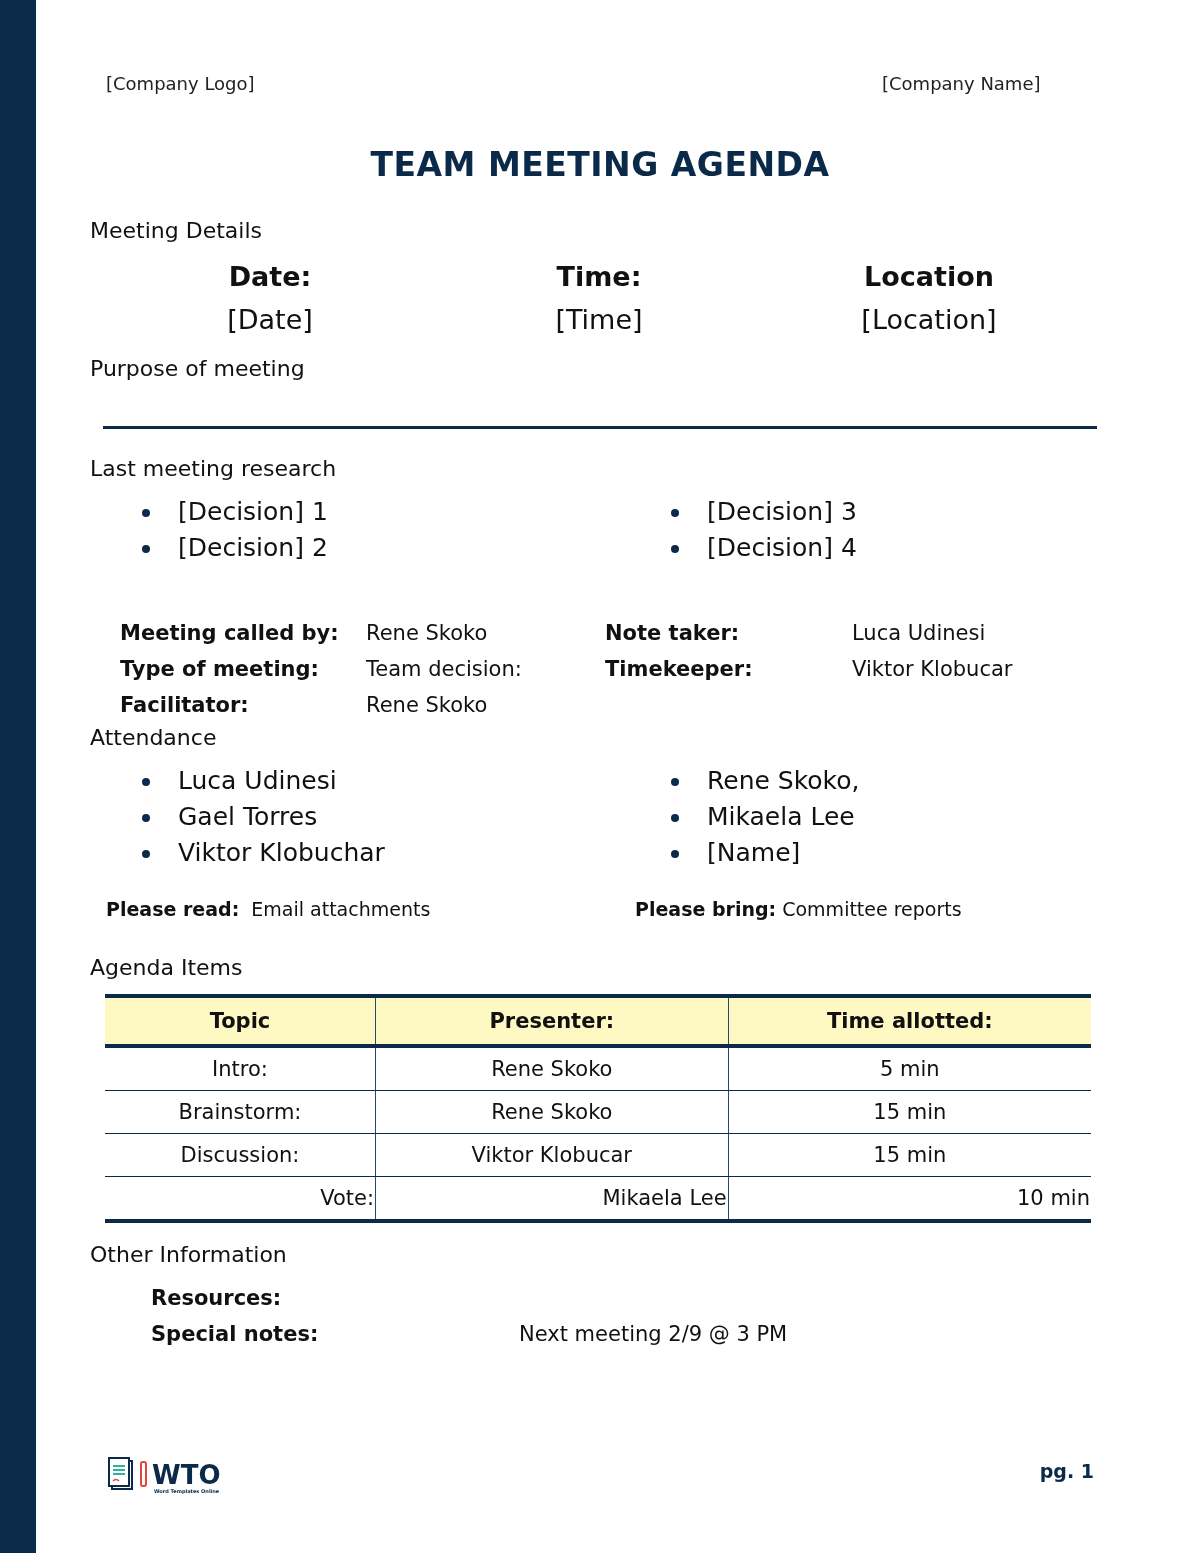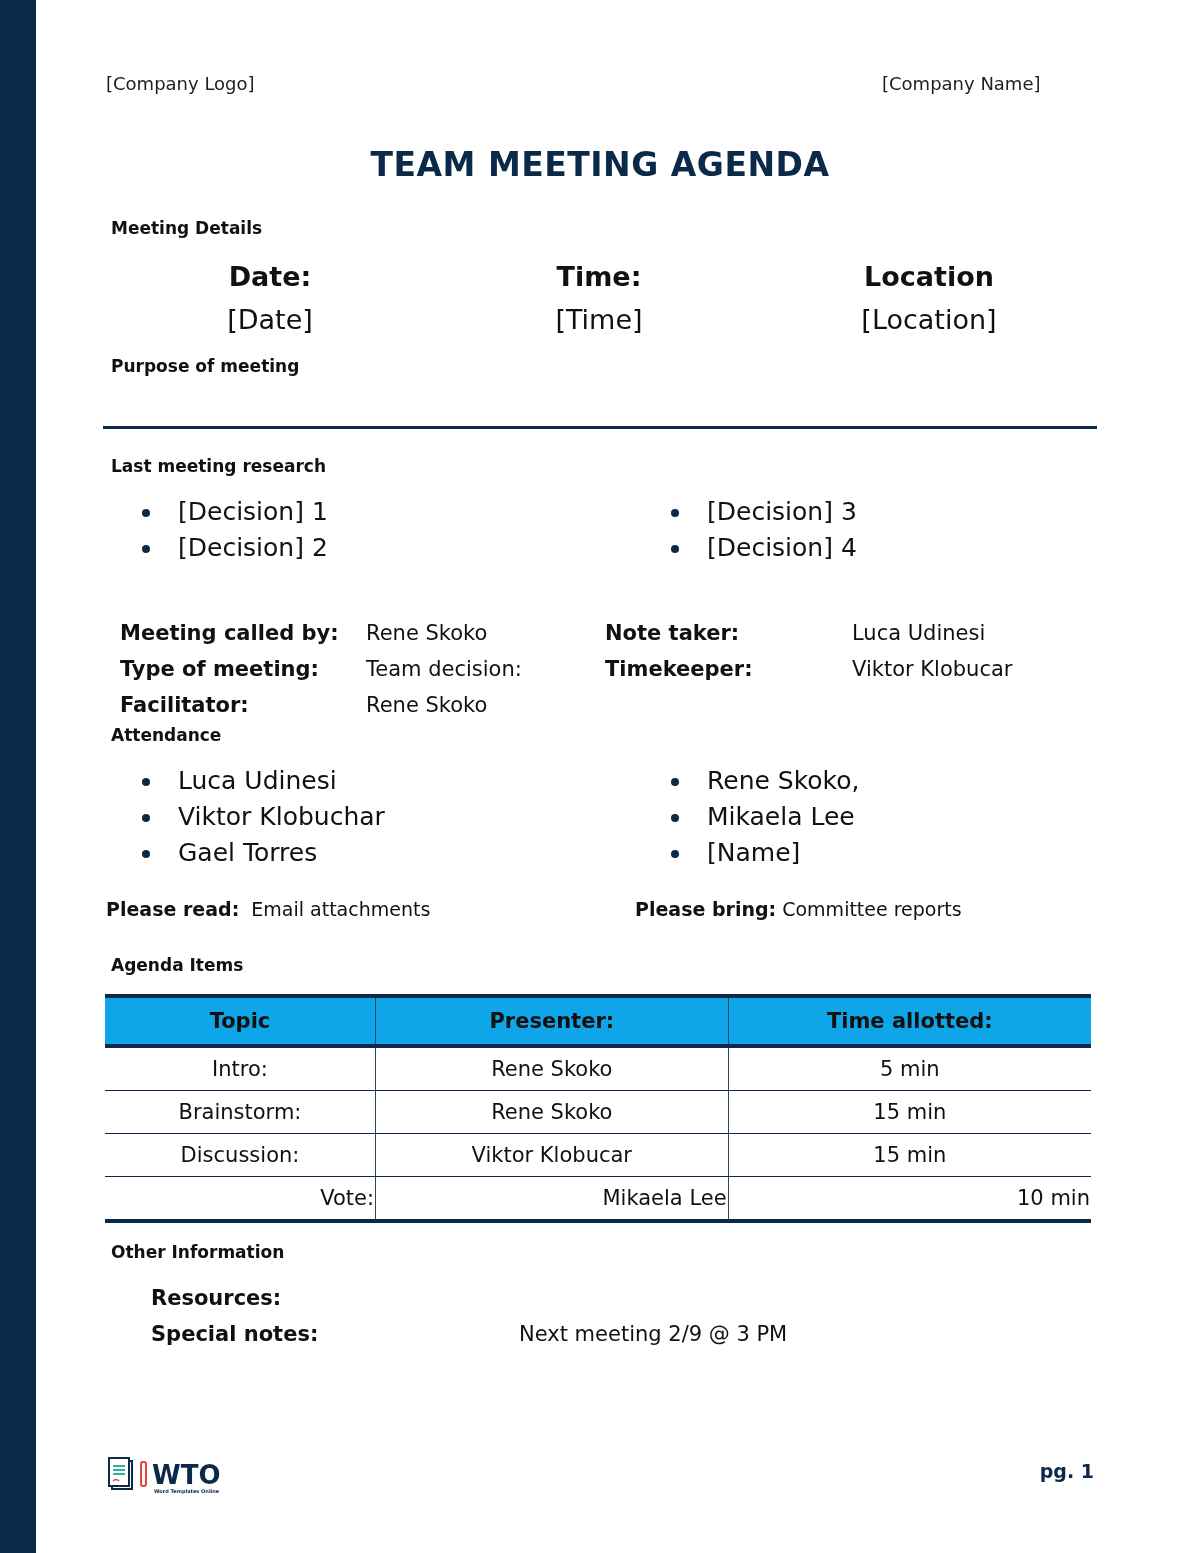--- a/index.html
+++ b/index.html
@@ -4,36 +4,36 @@
 <style>
   html, body { margin: 0; padding: 0; }
   body {
     width: 1200px; height: 1553px; position: relative; background: #ffffff;
     font-family: "DejaVu Sans", sans-serif; color: #111; overflow: hidden;
   }
   .sidebar { position: absolute; left: 0; top: 0; width: 36px; height: 1553px; background: #0b2a4a; }
   .abs { position: absolute; }
   .hdr { font-size: 18px; color: #222; top: 73px; }
   .title { left: 0; right: 0; top: 145px; text-align: center; font-weight: bold; font-size: 33px; color: #0b2a4a; letter-spacing: 0.5px; }
-  .h2 { font-size: 17px; font-weight: bold; color: #111; left: 111px; }
+  .h2 { font-size: 22px; font-weight: normal; color: #111; left: 90px; }
   .detail-col { width: 300px; text-align: center; font-size: 27px; }
   .detail-col .lbl { font-weight: bold; }
   .detail-col .val { margin-top: 12px; }
   .rule { position: absolute; left: 103px; width: 994px; top: 426px; height: 3px; background: #0b2a4a; }
   ul.bul { list-style: none; margin: 0; padding: 0; font-size: 25px; }
   ul.bul li { position: relative; padding-left: 72px; height: 36px; line-height: 36px; }
   ul.bul li .dot { position: absolute; left: 36px; top: 15px; width: 8px; height: 8px; border-radius: 50%; background: #0b2a4a; }
   .roles { font-size: 21px; }
   .roles .row { height: 36px; line-height: 36px; position: relative; }
   .roles .k { font-weight: bold; position: absolute; }
   .roles .v { position: absolute; }
   .pr { font-size: 19px; }
   .pr b { font-weight: bold; }
   table.agenda { position: absolute; left: 105px; top: 994px; width: 986px; border-collapse: collapse; font-size: 21px; }
-  table.agenda th { background: #0ea5e9; font-weight: bold; height: 44px; border-top: 4px solid #0b2a4a; border-bottom: 4px solid #0b2a4a; }
+  table.agenda th { background: #fef9c3; font-weight: bold; height: 44px; border-top: 4px solid #0b2a4a; border-bottom: 4px solid #0b2a4a; }
   table.agenda td { height: 40px; text-align: center; border-bottom: 1px solid #0b2a4a; }
   table.agenda tr:last-child td { border-bottom: 4px solid #0b2a4a; text-align: right; }
   table.agenda th + th, table.agenda td + td { border-left: 1px solid #2a4766; }
   .other { font-size: 21px; }
   .other .row { height: 36px; line-height: 36px; position: relative; }
   .other .k { position: absolute; left: 45px; font-weight: bold; }
   .other .v { position: absolute; left: 413px; }
   .logo { left: 108px; top: 1456px; width: 130px; height: 42px; }
   .pg { right: 106px; top: 1460px; font-weight: bold; font-size: 19px; color: #0b2a4a; }
 </style>
@@ -89,22 +89,22 @@
   </div>
   <div class="row">
     <span class="k" style="left:0;">Facilitator:</span>
     <span class="v" style="left:246px;">Rene Skoko</span>
   </div>
 </div>
 
 <div class="abs h2" style="top:725px;">Attendance</div>
 <ul class="abs bul" style="left:106px; top:763px;">
   <li><span class="dot"></span><span>Luca Udinesi</span></li>
+  <li><span class="dot"></span><span>Gael Torres</span></li>
   <li><span class="dot"></span><span>Viktor Klobuchar</span></li>
-  <li><span class="dot"></span><span>Gael Torres</span></li>
 </ul>
 <ul class="abs bul" style="left:635px; top:763px;">
   <li><span class="dot"></span><span>Rene Skoko,</span></li>
   <li><span class="dot"></span><span>Mikaela Lee</span></li>
   <li><span class="dot"></span><span>[Name]</span></li>
 </ul>
 
 <div class="abs pr" style="left:106px; top:898px;">
   <b>Please read:</b>&nbsp;
   <span>Email attachments</span>

